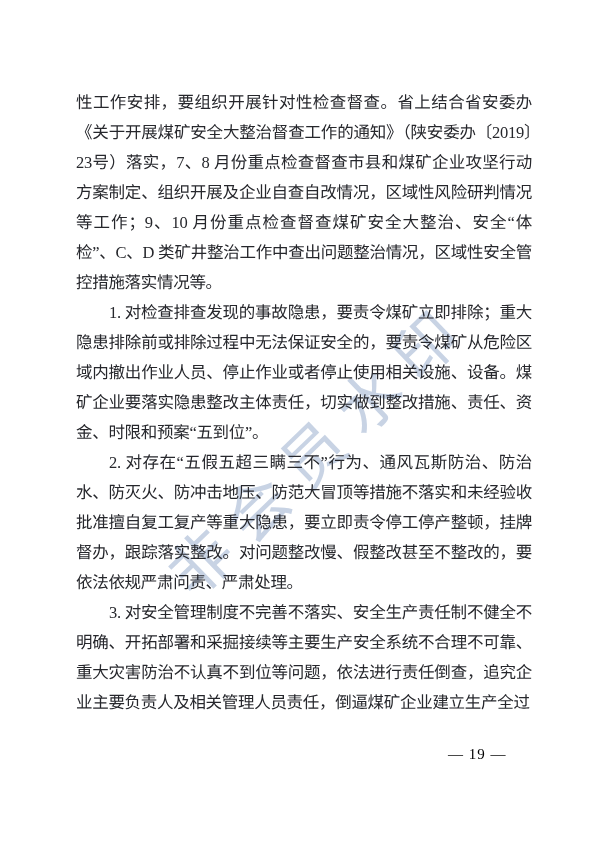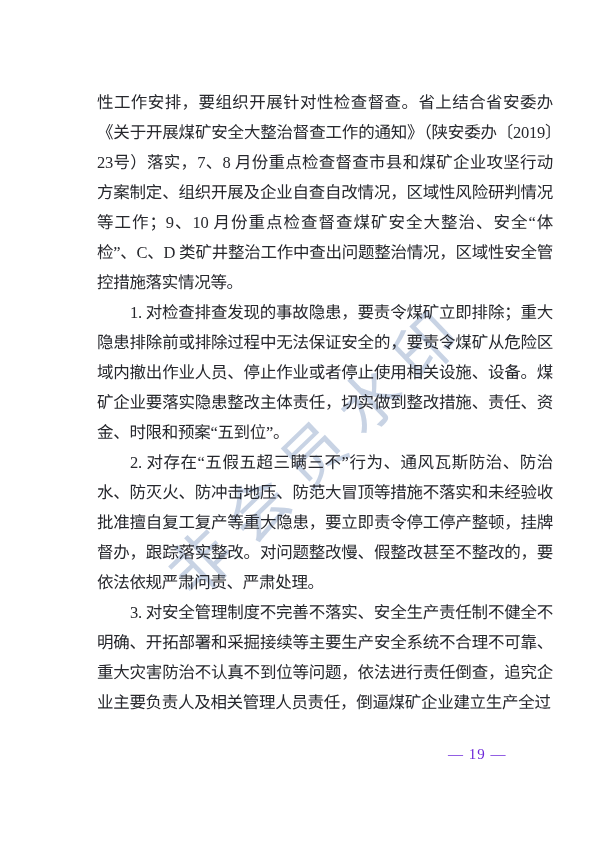--- a/index.html
+++ b/index.html
@@ -40,40 +40,39 @@
     position: absolute;
     left: 76px;
     top: 88px;
     width: 456px;
     z-index: 1;
     color: #26272c;
     font-size: 16.5px;
     line-height: 30px;
     letter-spacing: -0.3px;
     text-align: justify;
-    margin-left: 21px;
   }
   .para {
     margin: 0;
     text-justify: inter-character;
   }
   .para.indent {
     text-indent: 2em;
   }
   .para.heading {
     font-weight: bold;
     color: #0d0d0f;
     text-indent: 2em;
   }
   .page-number {
     position: absolute;
     left: 448px;
     top: 746px;
     z-index: 1;
-    color: #6d28d9;
+    color: #000000;
     font-size: 15px;
     letter-spacing: 1px;
     white-space: nowrap;
   }
 </style>
 </head>
 <body>
 
 <div class="page">
 

